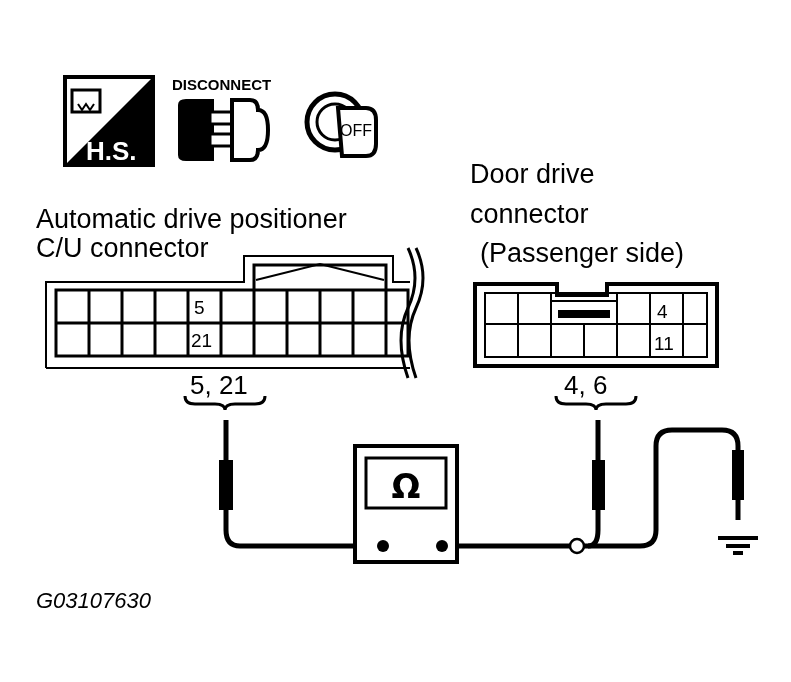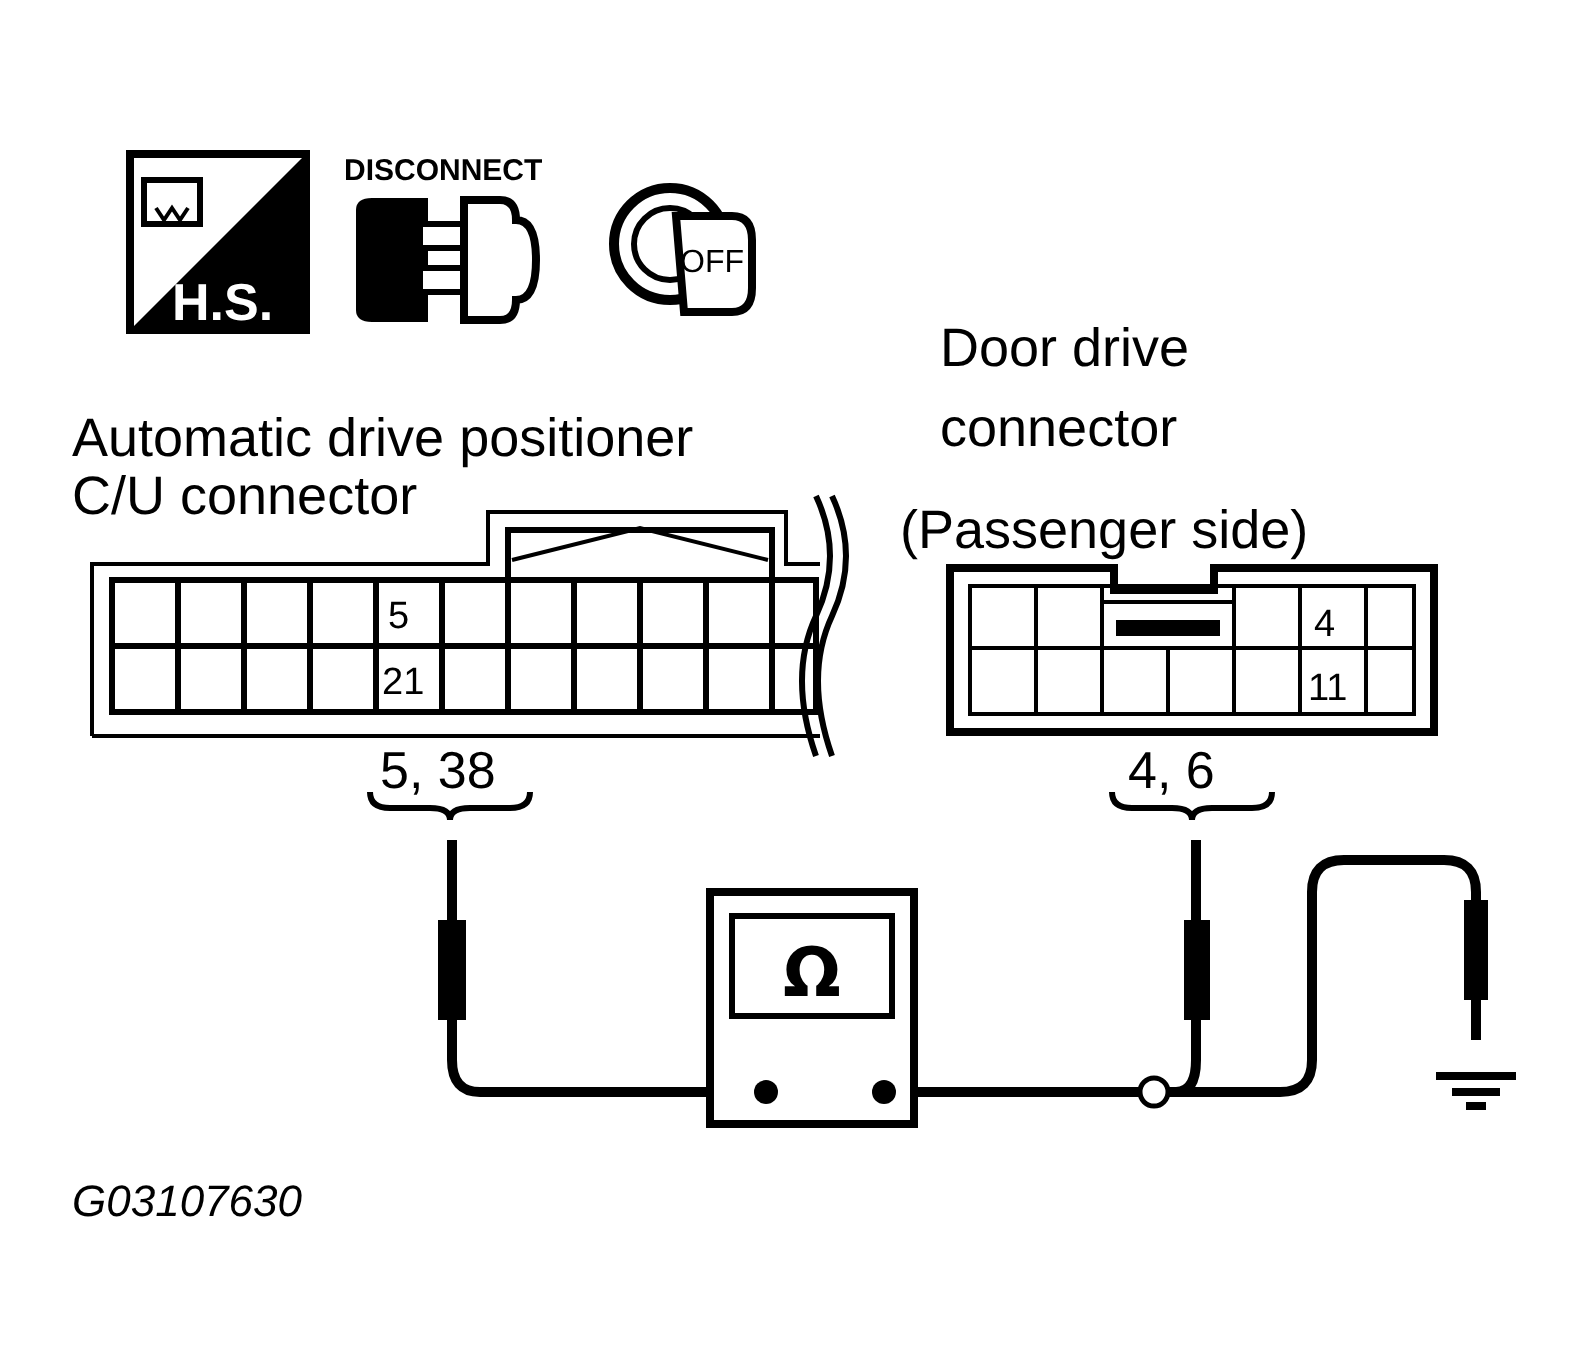--- a/index.html
+++ b/index.html
@@ -106,16 +106,16 @@
   <text x="194" y="314" class="pin" font-family="Liberation Sans, sans-serif" font-size="19">5</text>
   <text x="191" y="347" class="pin" font-family="Liberation Sans, sans-serif" font-size="19">21</text>
   <text x="657" y="318" class="pin" font-family="Liberation Sans, sans-serif" font-size="19">4</text>
   <text x="654" y="350" class="pin" font-family="Liberation Sans, sans-serif" font-size="19">11</text>
 </svg>
 
 <div class="abs label" style="left:36px;top:172px;margin-top:28px;">Automatic drive positioner</div>
 <div class="abs label" style="left:36px;top:210px;margin-top:19px;">C/U connector</div>
 <div class="abs label" style="left:470px;top:155px;">Door drive</div>
 <div class="abs label" style="left:470px;top:195px;">connector</div>
-<div class="abs label" style="left:450px;top:234px;margin-top:12px;">(Passenger side)</div>
-<div class="abs label" style="left:190px;top:366px;font-size:26px;">5, 38</div>
+<div class="abs label" style="left:480px;top:234px;">(Passenger side)</div>
+<div class="abs label" style="left:190px;top:366px;font-size:26px;">5, 21</div>
 <div class="abs label" style="left:564px;top:366px;font-size:26px;">4, 6</div>
 <div class="abs label small" style="left:36px;top:582px;">G03107630</div>
 
 </body></html>

